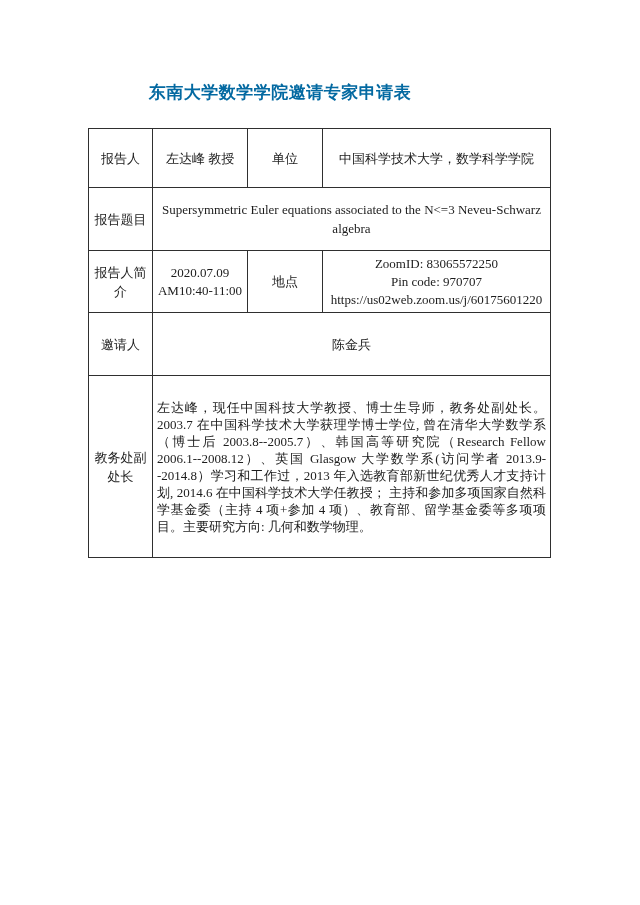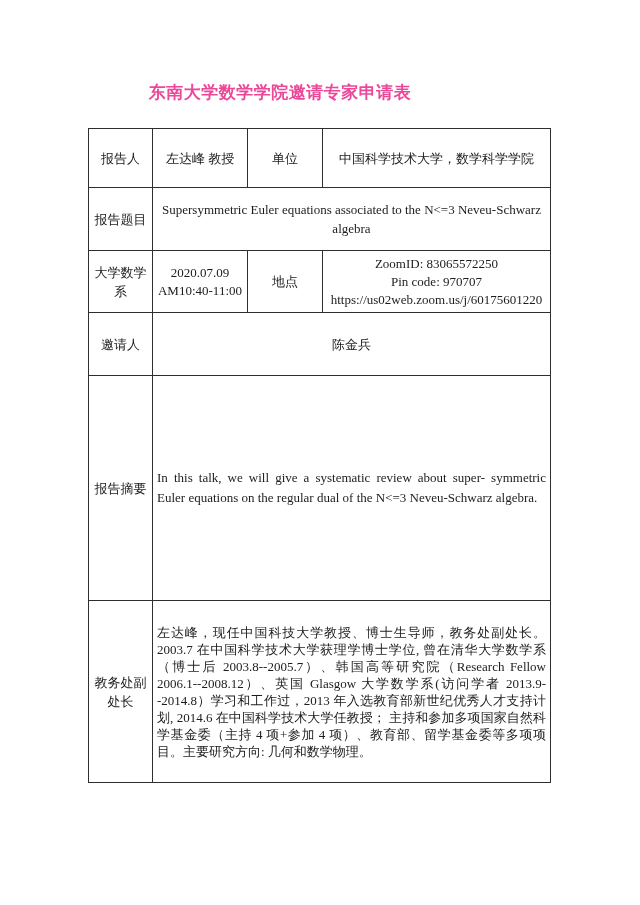--- a/index.html
+++ b/index.html
@@ -16,21 +16,21 @@
     overflow: hidden;
   }
   .doc-title {
     position: absolute;
     top: 81px; left: 0;
     width: 560px;
     text-align: center;
     font-size: 17px;
     font-weight: bold;
     letter-spacing: 0.5px;
-    color: #ec4899;
+    color: #0369a1;
     font-family: "Liberation Sans", "DejaVu Sans", sans-serif;
   }
   table.form {
     position: absolute;
     left: 88px; top: 128px;
     width: 462px;
     border-collapse: collapse;
     table-layout: fixed;
   }
   table.form td {
@@ -91,44 +91,38 @@
       <td class="lbl">单位</td>
       <td>中国科学技术大学，数学科学学院</td>
     </tr>
 
     <tr class="r2">
       <td class="lbl">报告题目</td>
       <td colspan="3">Supersymmetric Euler equations associated to the N&lt;=3 Neveu-Schwarz algebra</td>
     </tr>
 
     <tr class="r3">
-      <td class="lbl">大学数学系</td>
+      <td class="lbl">报告人简介</td>
       <td>
         <div class="line">2020.07.09</div>
         <div class="line">AM10:40-11:00</div>
       </td>
       <td class="lbl">地点</td>
       <td>
         <div class="line-tight">ZoomID: 83065572250</div>
         <div class="line-tight">Pin code: 970707</div>
         <div class="line-tight">https://us02web.zoom.us/j/60175601220</div>
       </td>
     </tr>
 
     <tr class="r4">
       <td class="lbl">邀请人</td>
       <td colspan="3">陈金兵</td>
     </tr>
 
-    <tr class="r5">
-      <td class="lbl">报告摘要</td>
-      <td colspan="3" class="body-text">
-        <div class="abstract-text">In this talk, we will give a systematic review about super- symmetric Euler equations on the regular dual of the N&lt;=3 Neveu-Schwarz algebra.</div>
-      </td>
-    </tr>
 
     <tr class="r6">
       <td class="lbl">教务处副处长</td>
       <td colspan="3" class="body-text">
         <div class="bio-text">左达峰，现任中国科技大学教授、博士生导师，教务处副处长。2003.7 在中国科学技术大学获理学博士学位, 曾在清华大学数学系（博士后 2003.8--2005.7）、韩国高等研究院（Research Fellow 2006.1--2008.12）、英国 Glasgow 大学数学系(访问学者 2013.9--2014.8）学习和工作过，2013 年入选教育部新世纪优秀人才支持计划, 2014.6 在中国科学技术大学任教授； 主持和参加多项国家自然科学基金委（主持 4 项+参加 4 项）、教育部、留学基金委等多项项目。主要研究方向: 几何和数学物理。</div>
       </td>
     </tr>
 
   </tbody>
     </table>

